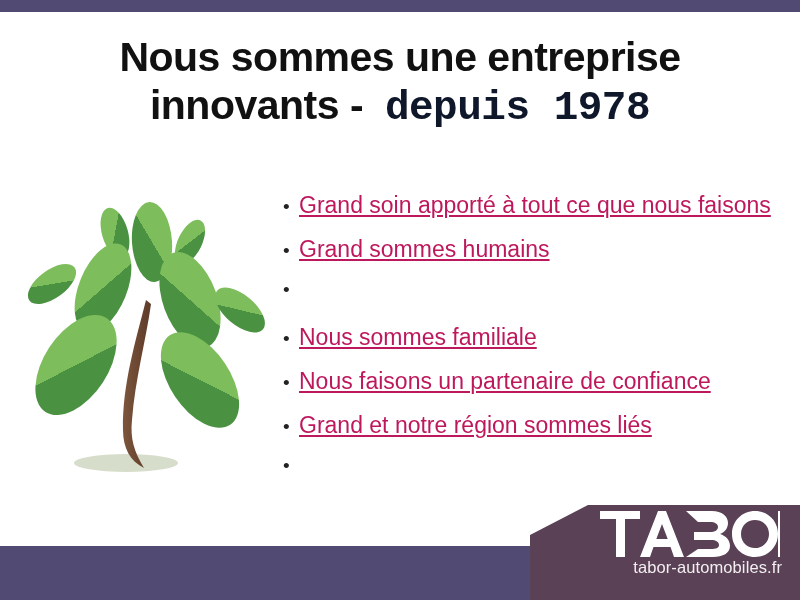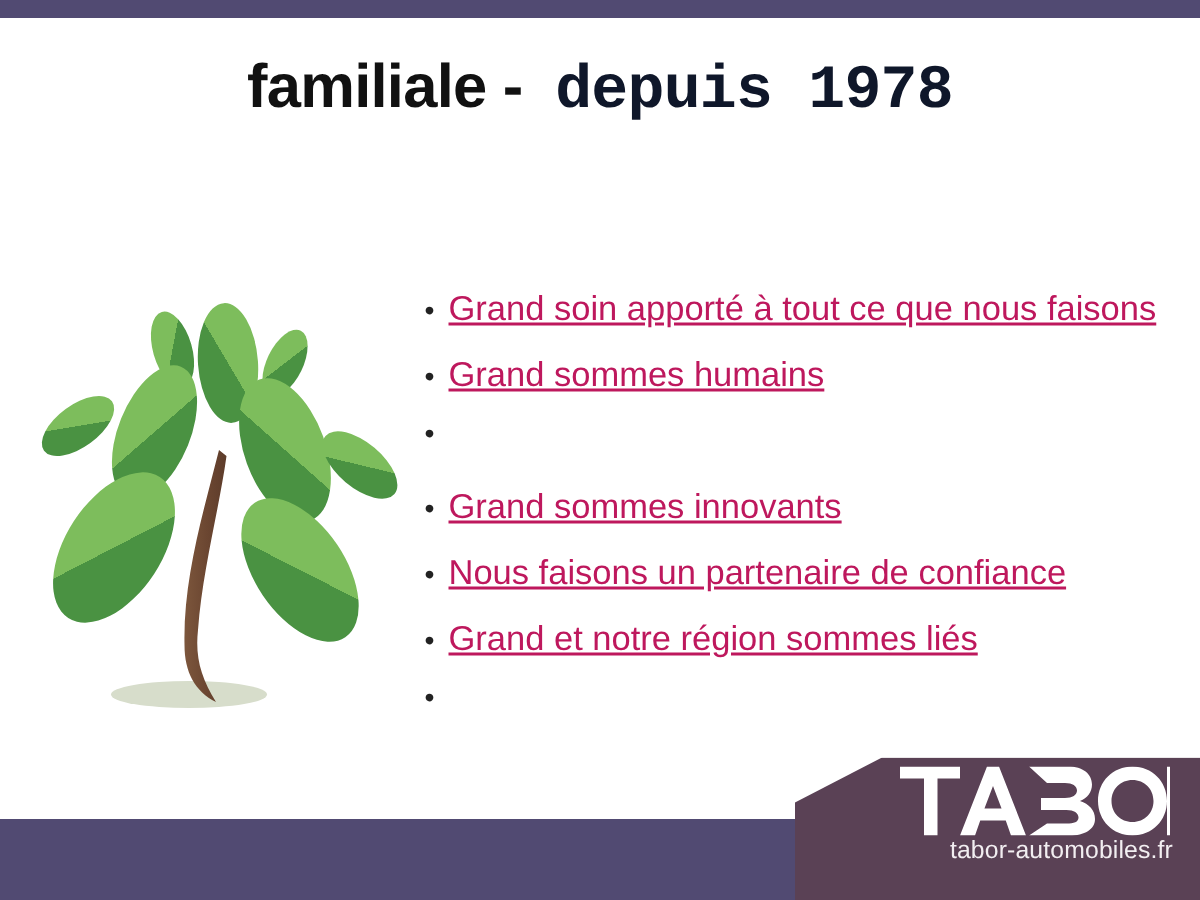--- a/index.html
+++ b/index.html
@@ -121,21 +121,22 @@
   }
 </style>
 </head>
 <body>
 
 <div class="slide">
 
   <div class="band-top"></div>
 
   <div class="title-block">
-    <div class="title-line"><span>familiale -</span>&nbsp;&nbsp;<span class="title-accent">depuis 1978</span></div>
+    <div class="title-line">Nous sommes une entreprise</div>
+    <div class="title-line"><span>innovants -</span>&nbsp;&nbsp;<span class="title-accent">depuis 1978</span></div>
   </div>
 
   <div class="tree">
     <svg viewBox="0 0 264 305" width="264" height="305" xmlns="http://www.w3.org/2000/svg">
       <defs>
         <linearGradient id="lg1" x1="0" y1="0" x2="1" y2="1">
           <stop offset="0%" stop-color="#7dbd5c"></stop>
           <stop offset="50%" stop-color="#7dbd5c"></stop>
           <stop offset="50%" stop-color="#4a9242"></stop>
           <stop offset="100%" stop-color="#4a9242"></stop>
@@ -179,21 +180,21 @@
     </div>
     <div class="bullet-row">
       <span class="bullet-dot">•</span>
       <span class="bullet-text">Grand sommes humains</span>
     </div>
     <div class="bullet-row">
       <span class="bullet-dot">•</span>
     </div>
     <div class="bullet-row">
       <span class="bullet-dot">•</span>
-      <span class="bullet-text">Grand sommes innovants</span>
+      <span class="bullet-text">Nous sommes familiale</span>
     </div>
     <div class="bullet-row">
       <span class="bullet-dot">•</span>
       <span class="bullet-text">Nous faisons un partenaire de confiance</span>
     </div>
     <div class="bullet-row">
       <span class="bullet-dot">•</span>
       <span class="bullet-text">Grand et notre région sommes liés</span>
     </div>
     <div class="bullet-row">

